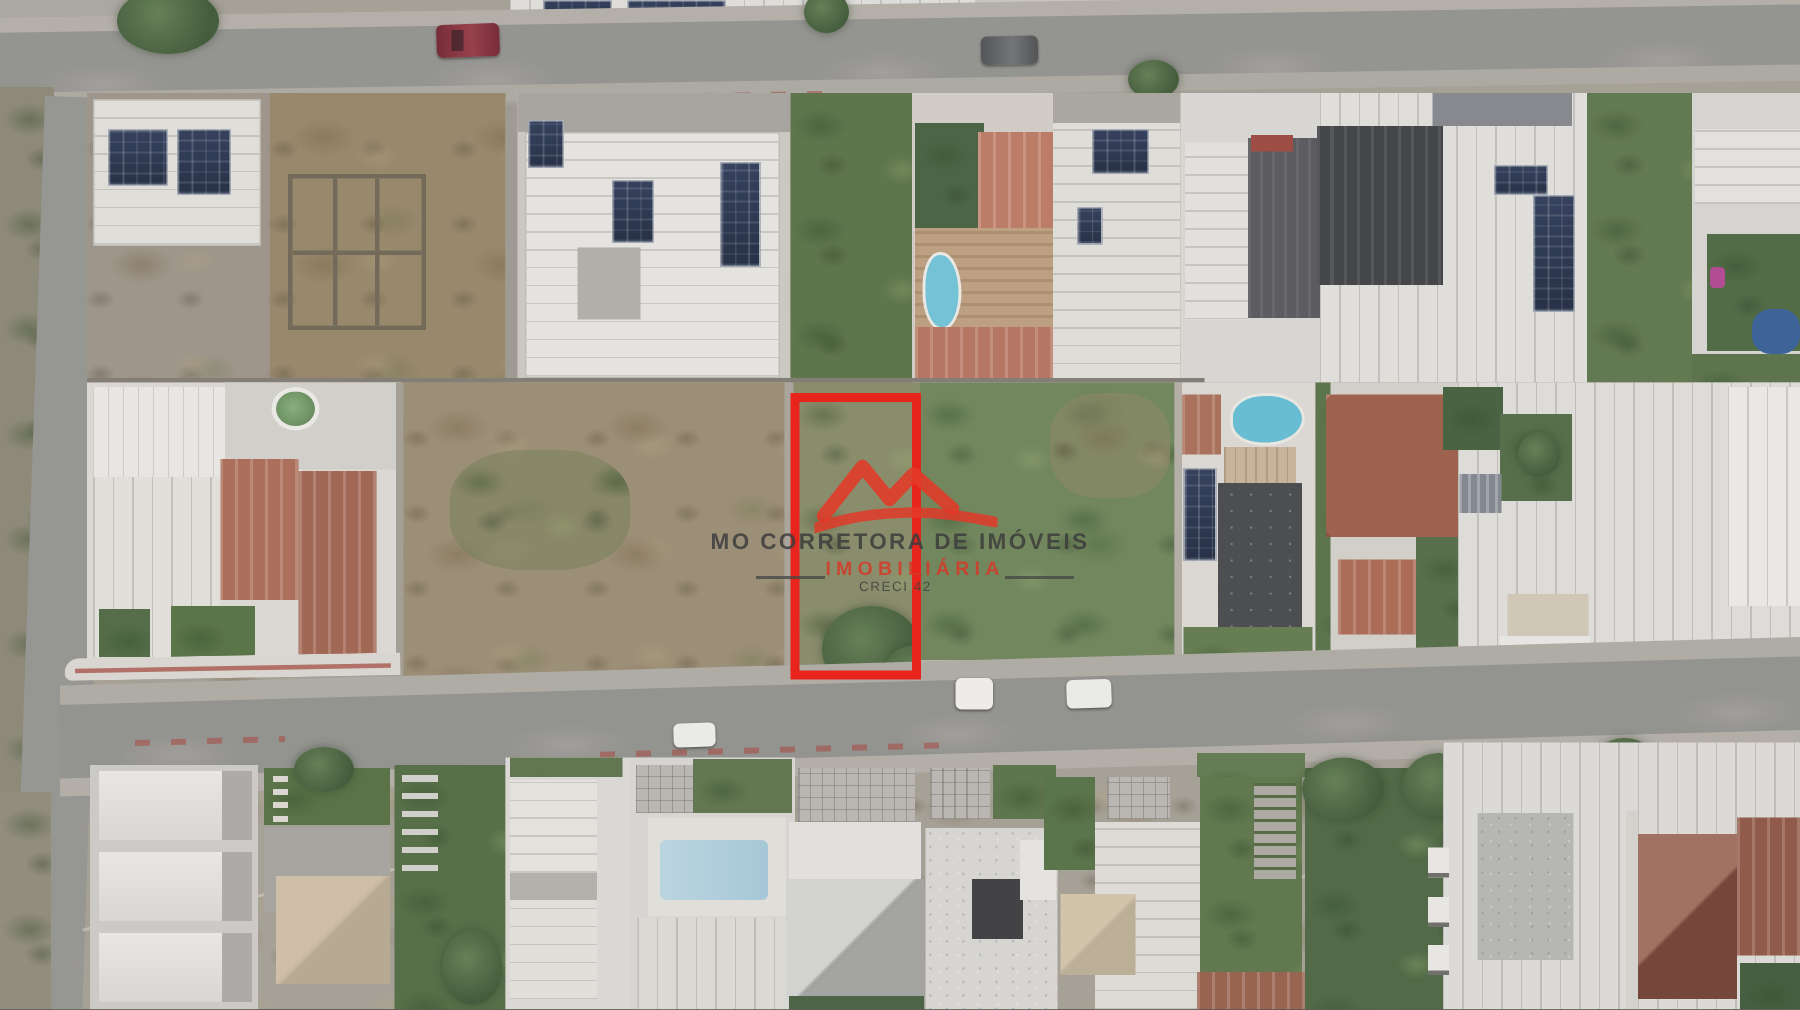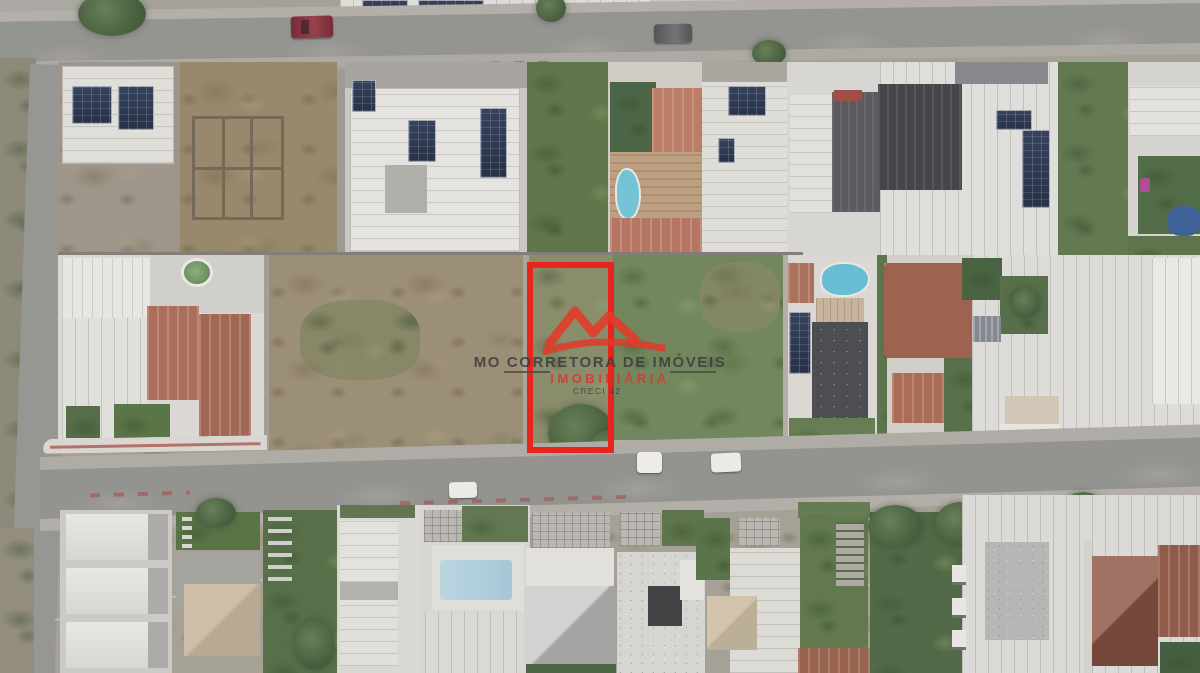--- a/index.html
+++ b/index.html
@@ -41,21 +41,21 @@
   .tree{border-radius:50%;background:radial-gradient(circle at 40% 38%, #5d7d4a, #3a5830 72%);
     box-shadow:0 0 6px rgba(40,60,30,.5);}
   .car{border-radius:4px;box-shadow:0 1px 2px rgba(0,0,0,.45);}
   .wall{background:#d7d4cd;}
   .redcurb{background:repeating-linear-gradient(90deg, rgba(176,72,60,.62) 0 10px, transparent 10px 24px);}
   .wire{height:2px;background:rgba(232,230,224,.38);transform-origin:left center;}
   
   #plot-outline{box-sizing:border-box;border:6px solid #e8251c;background:transparent;}
   #wm{color:#3d3d3d;}
   #wm .l1{font-size:15px;letter-spacing:1.6px;font-weight:bold;opacity:.85;text-align:center;white-space:nowrap;}
-  #wm .l2row{display:flex;align-items:flex-start;justify-content:center;gap:0;opacity:.9;}
+  #wm .l2row{display:flex;align-items:flex-end;justify-content:center;gap:0;opacity:.9;}
   #wm .dash{width:46px;height:2px;background:#474747;opacity:.85;}
   #wm .l2{font-size:13px;font-weight:bold;letter-spacing:3.5px;color:#d63829;white-space:nowrap;opacity:.92;}
   #wm .l3{font-size:9px;letter-spacing:1px;text-align:center;opacity:.8;white-space:nowrap;}
 </style>
 </head>
 <body>
 
 <div id="stage">
   <div id="photo">
 

